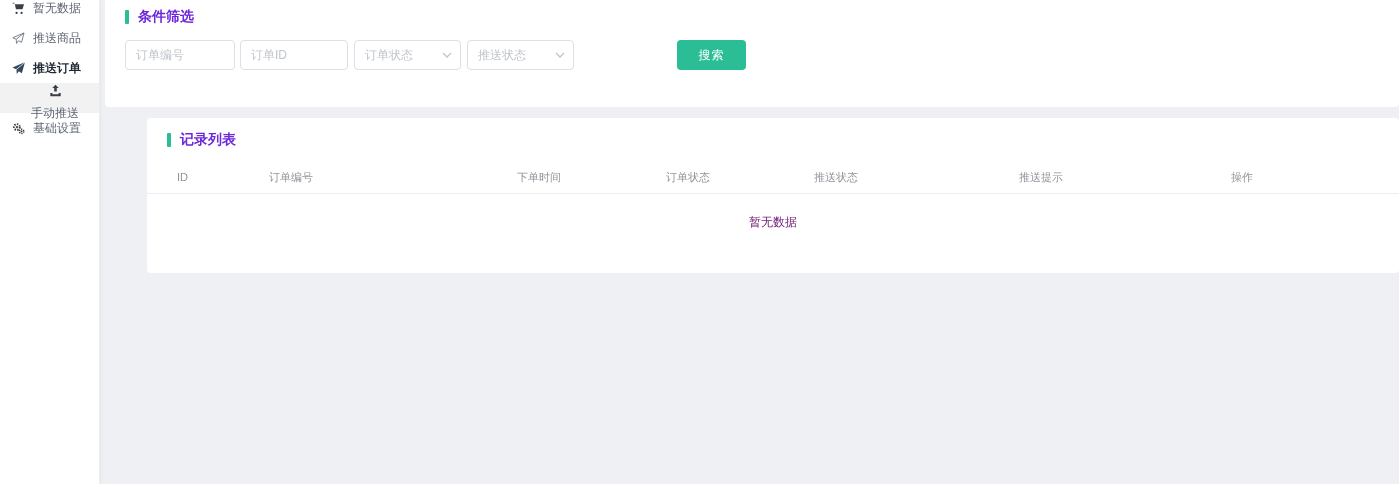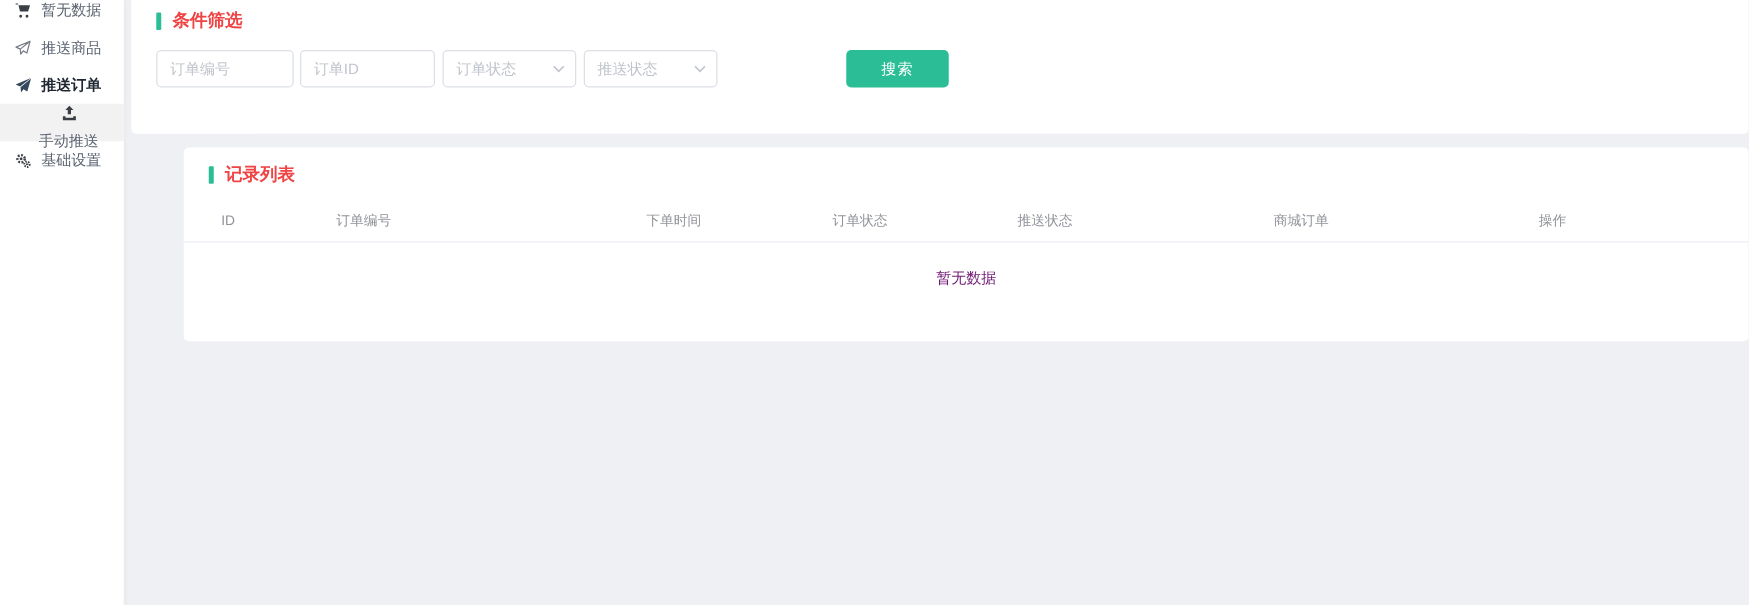--- a/index.html
+++ b/index.html
@@ -26,38 +26,38 @@
   .menu-item .ic { width:14px; height:14px; flex:0 0 14px; display:flex; align-items:center; justify-content:center; }
   .menu-item .ic svg { width:13px; height:13px; }
   
   .card {
     position:absolute; left:105px; right:0; background:#ffffff; border-radius:4px;
   }
   #card-filter { top:-8px; height:115px; }
   #card-records { top:118px; height:155px;margin-left:42px; }
   .sec-title {
     position:absolute; left:20px; display:flex; align-items:center; gap:9px;
-    font-size:14px; font-weight:bold; color:#ef4444;
+    font-size:14px; font-weight:bold; color:#6d28d9;
   }
   .bar { width:4px; height:14px; border-radius:1px; }
   
   .f-ctl {
     position:absolute; top:48px; height:30px;
     border:1px solid #dcdfe6; border-radius:4px; background:#fff;
     font-size:12px; color:#c0c4cc;
   }
   input.f-ctl { padding:0 10px; outline:none; color:#606266; }
   input.f-ctl::placeholder { color:#c0c4cc; }
   .f-select {
     display:flex; align-items:center; justify-content:space-between;
     padding:0 8px 0 10px; cursor:pointer;
   }
   .f-select .chev svg { width:10px; height:10px; display:block; }
   .btn-search {
-    position:absolute; top:48px; left:572px; width:82px; height:30px;
+    position:absolute; top:48px; left:572px; width:69px; height:30px;
     border:none; border-radius:4px; color:#ffffff; font-size:12px;
     cursor:pointer; letter-spacing:1px;
   }
   
   .thead {
     position:absolute; top:42px; left:0; right:0; height:34px;
     display:flex; padding-left:20px; border-bottom:1px solid #ebeef5;
   }
   .th {
     padding-left:10px; line-height:34px; font-size:11px; color:#909399;
@@ -163,18 +163,18 @@
     <span class="bar" style="background: rgb(43, 190, 150);"></span>
     <span>记录列表</span>
   </div>
 
   <div class="thead">
     <div class="th th-0">ID</div>
     <div class="th th-1">订单编号</div>
     <div class="th th-2">下单时间</div>
     <div class="th th-4">订单状态</div>
     <div class="th th-5">推送状态</div>
-    <div class="th th-6">商城订单</div>
+    <div class="th th-6">推送提示</div>
     <div class="th th-7">操作</div>
   </div>
 
   <div class="empty">暂无数据</div>
 </div>
 
 </body></html>

